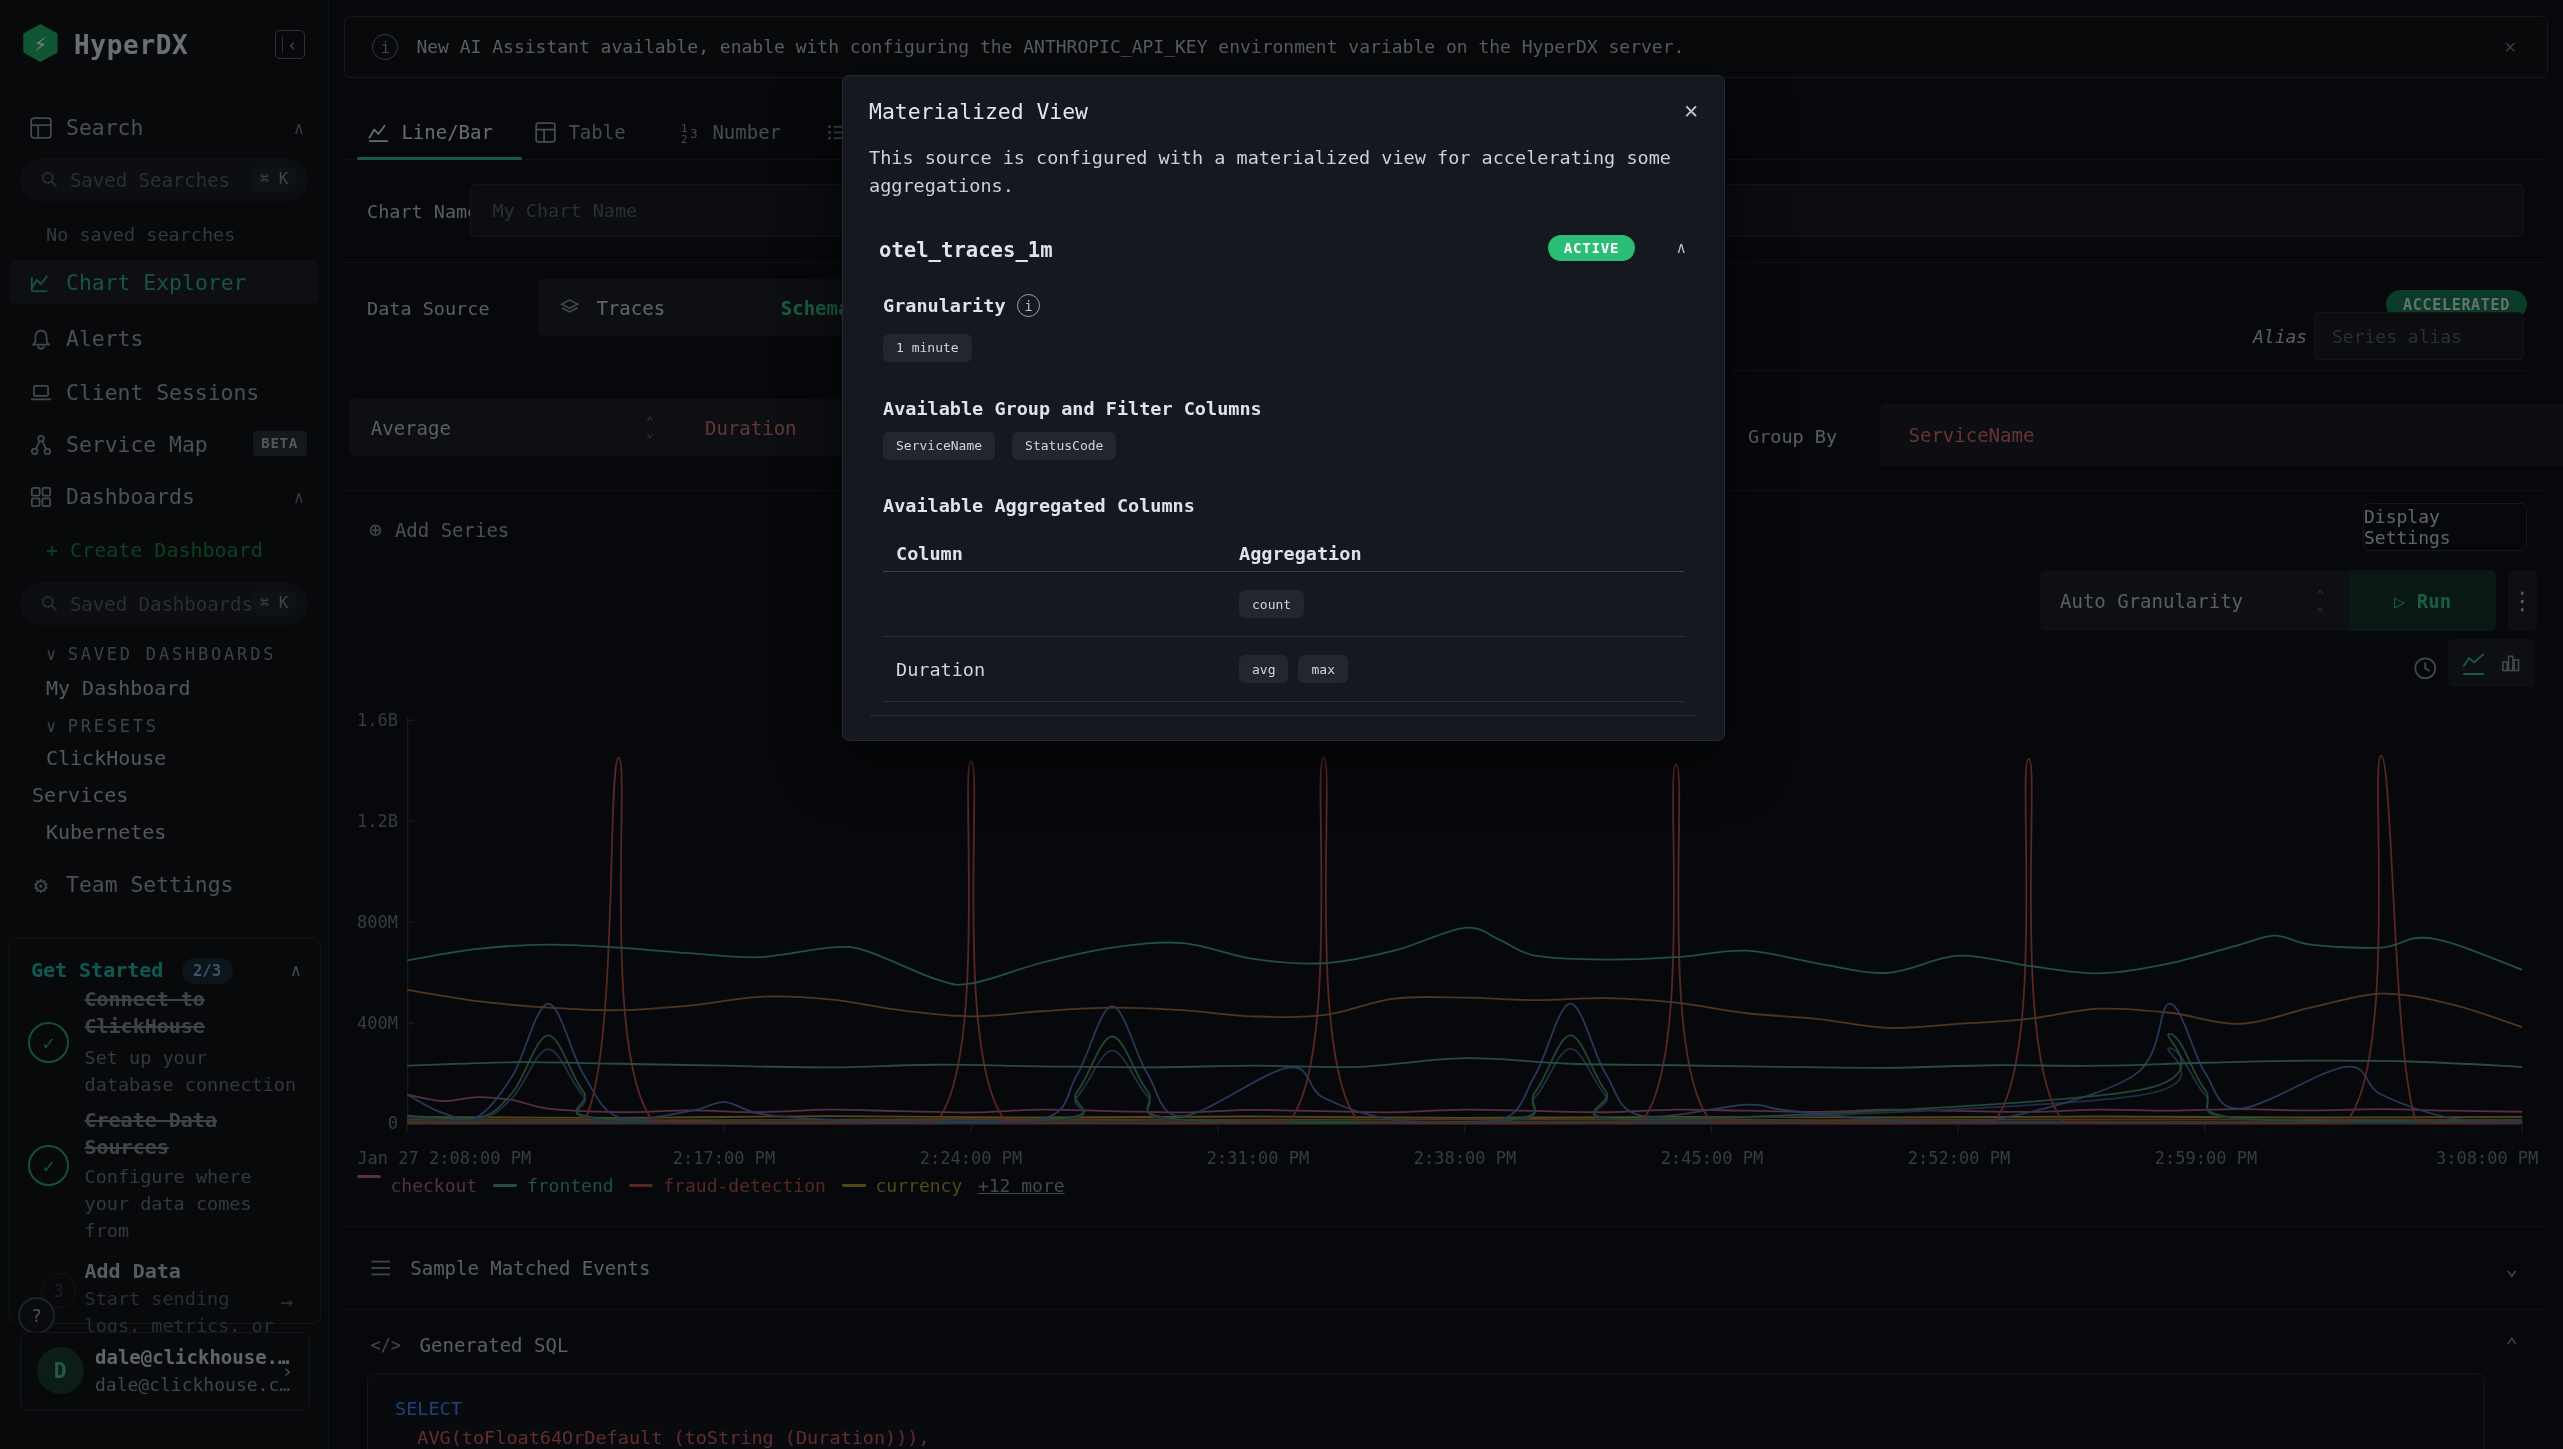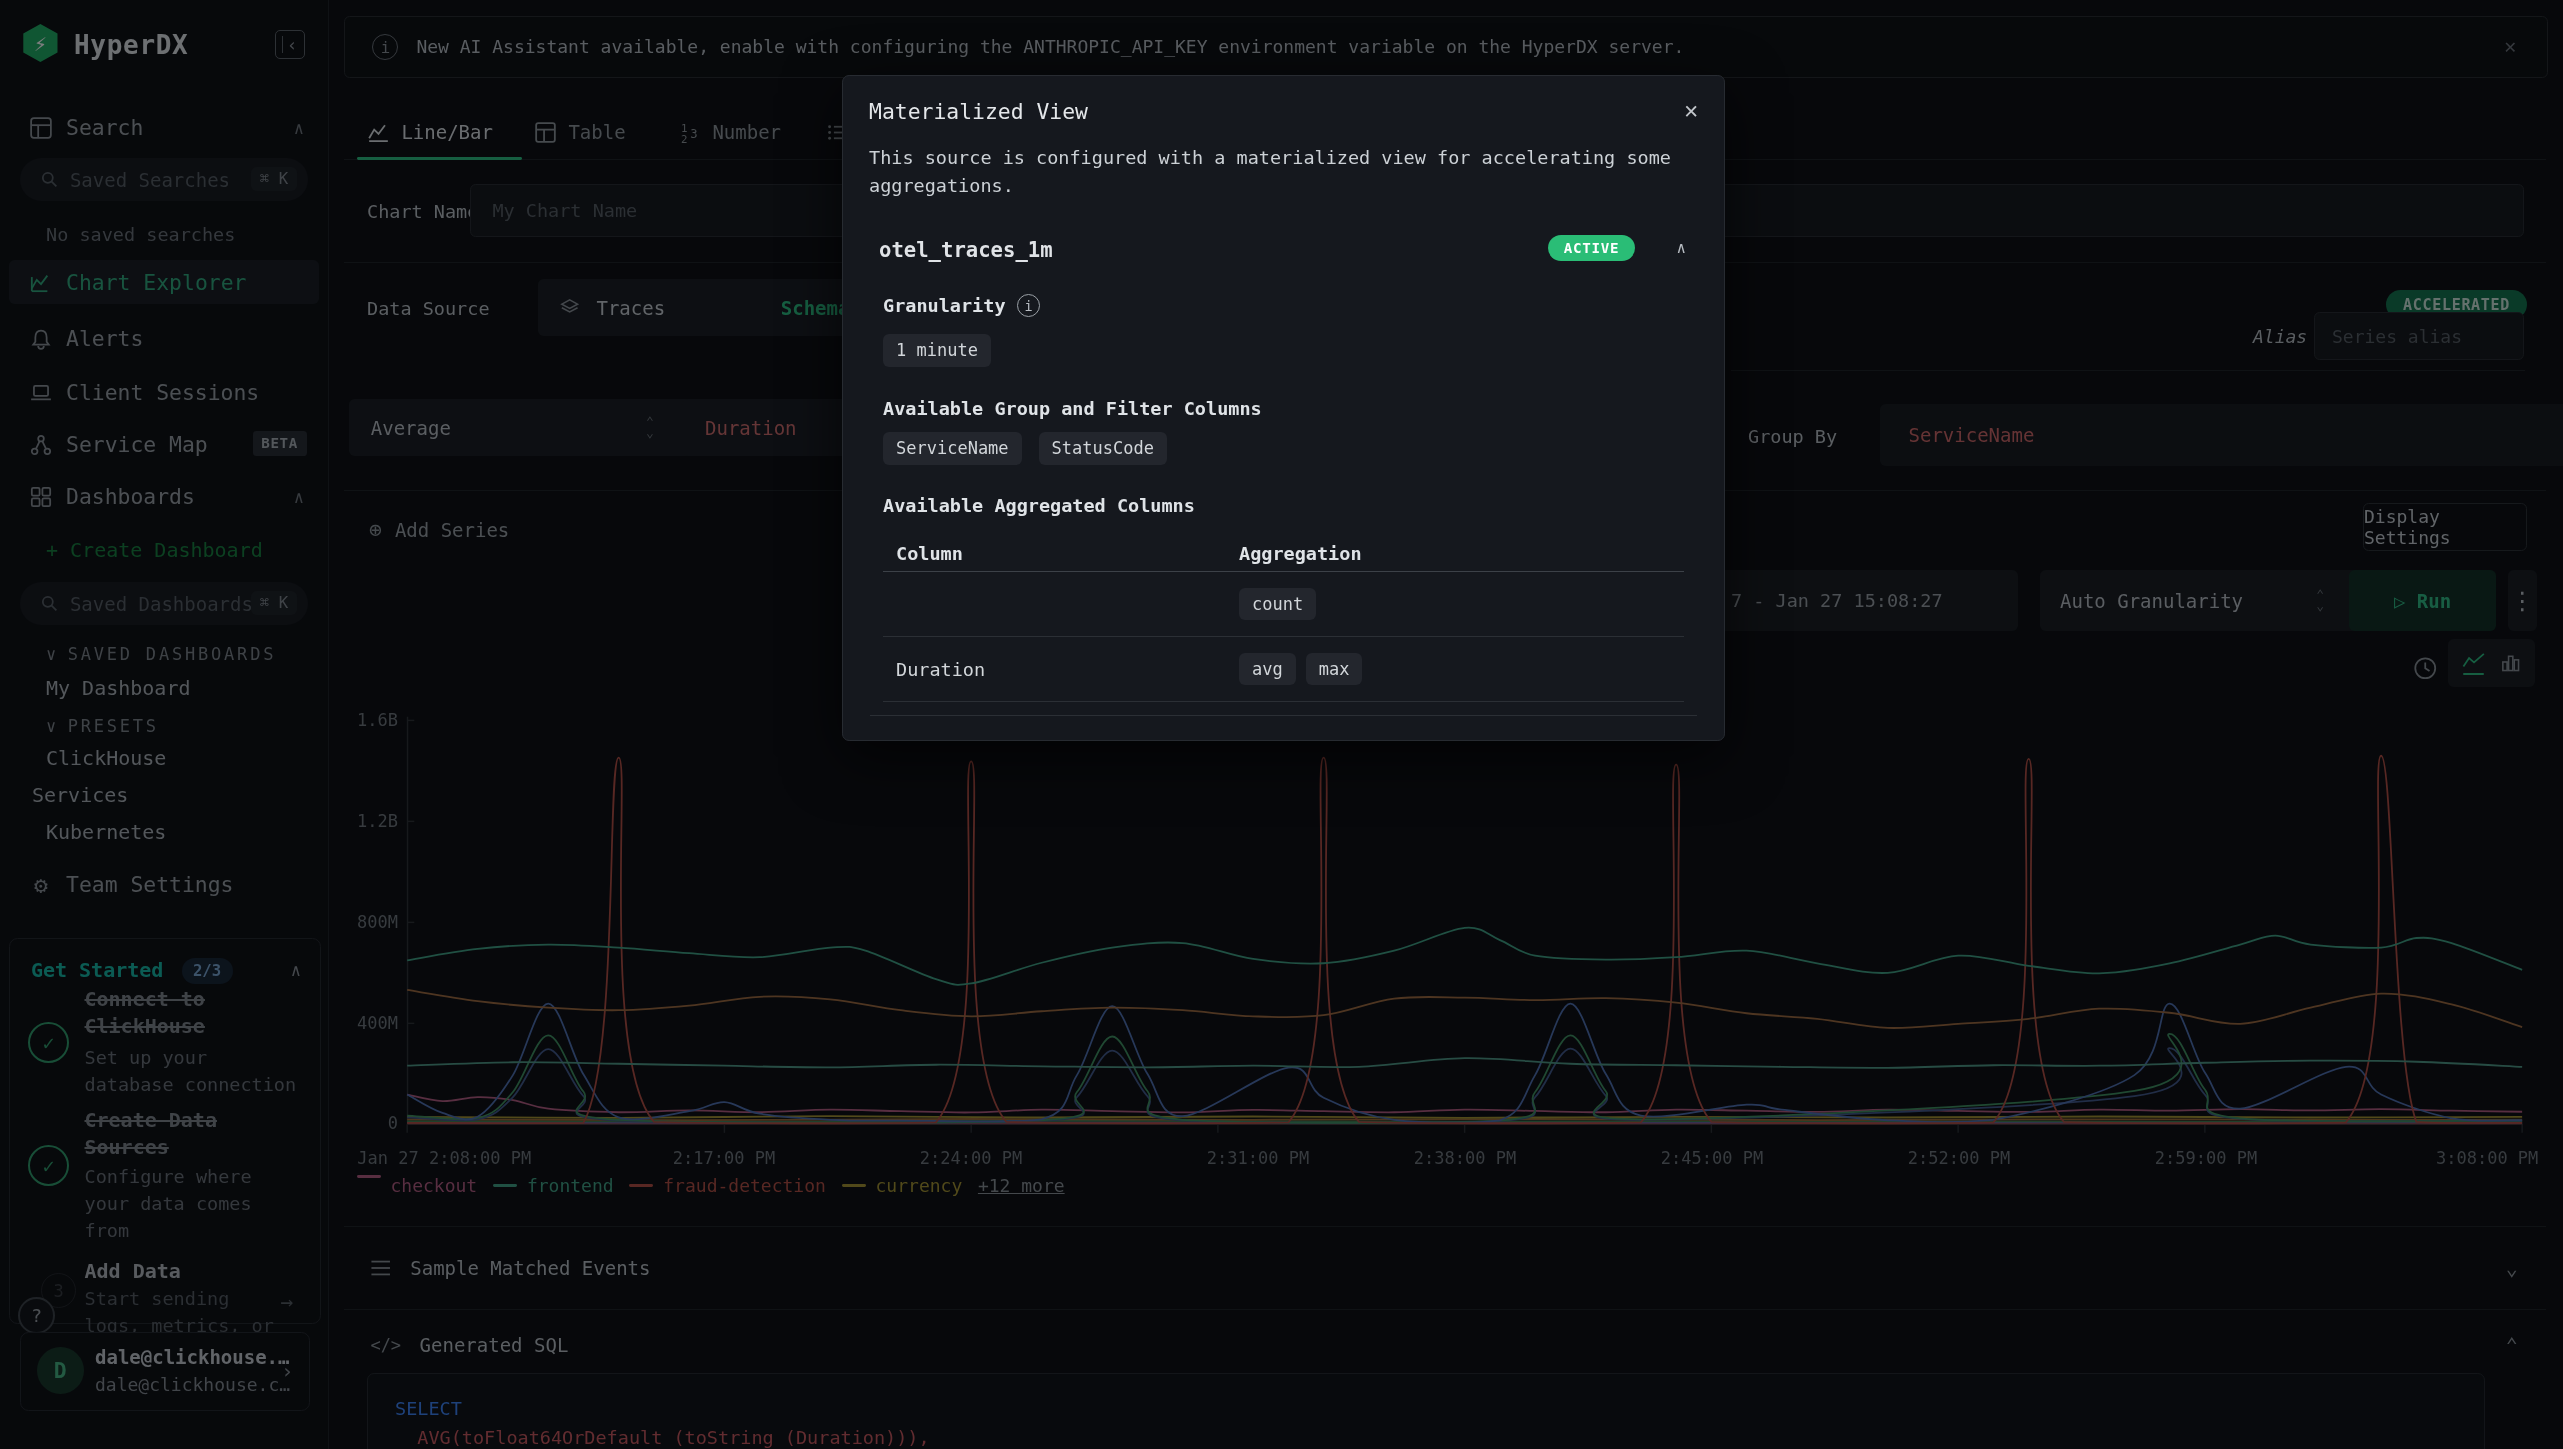--- a/index.html
+++ b/index.html
@@ -93,21 +93,21 @@
   .m-title{position:absolute;left:26px;top:23px;font-size:21.4px;color:#e4e7ea;}
   .m-x{position:absolute;right:26px;top:21.4px;font-size:23px;color:#c2c6cb;}
   .m-desc{position:absolute;left:26px;top:68px;width:829px;font-size:18.5px;line-height:28px;color:#ccd1d6;}
   .m-view{position:absolute;left:36px;top:162px;font-size:20.6px;font-weight:bold;color:#e0e3e7;}
   .m-active{position:absolute;right:89px;top:159px;background:#2abd76;color:#ffffff;font-size:14.2px;font-weight:bold;
       letter-spacing:0.7px;padding:5px 15.7px;border-radius:711px;}
   .m-chev{position:absolute;right:38px;top:162px;color:#b7bcc2;font-size:15.7px;}
   .m-h{position:absolute;left:40px;font-size:18.5px;font-weight:bold;color:#dfe3e7;display:flex;align-items:center;gap:11.4px;}
   .info-c{width:21.4px;height:21.4px;border:1.4px solid #9aa0a6;border-radius:50%;color:#b7bcc2;font-size:13.5px;font-weight:normal;
       display:flex;align-items:center;justify-content:center;}
-  .chip{display:inline-block;background:#23262d;color:#d2d6da;font-size:17px;padding:6.4px 13px;border-radius:6px;}
+  .chip{display:inline-block;background:#23262d;color:#d2d6da;font-size:13px;padding:6.4px 13px;border-radius:6px;}
   .m-table{position:absolute;left:40px;top:459px;width:801px;font-size:18.5px;color:#dfe3e7;}
   .m-th{display:flex;font-weight:bold;height:36px;align-items:center;border-bottom:0.7px solid #3c4148;}
   .m-tr{display:flex;align-items:center;height:64px;border-bottom:0.7px solid #2b2f35;color:#d2d6da;}
   .m-c1{width:356px;padding-left:13px;box-sizing:border-box;}
   .m-c2{flex:1;display:flex;gap:10px;align-items:center;}
   .m-bottom-div{position:absolute;left:27px;right:27px;top:639px;height:0.7px;background:#2b2f35;}
   svg{display:block;}
 </style>
 </head>
 <body>
@@ -349,21 +349,20 @@
     </div>
     <div class="row-div" style="left:16.4px;top:490px;width:2202px;"></div>
 
     <div class="btn-outline" style="left:2035px;top:503px;width:162px;height:46px;">Display Settings</div>
 
     <div style="position:absolute;left:41px;top:517px;display:flex;align-items:center;gap:13px;color:#9aa0a6;font-size:19px;">
       <span style="font-size:21.4px;color:#8a9097;">⊕</span>
       <span>Add Series</span>
     </div>
 
-    <input class="fld" style="left: 1353px; top: 570px; width: 337px; height: 61px; padding: 0px 0px 0px 50px; background: rgb(23, 25, 30); border: none; color: rgb(154, 160, 166);" value="7 - Jan 27 15:08:27">
     <div class="sel" style="left:1712px;top:570px;width:281px;height:61px;padding:0 20px;background:#17191e;">
       <span>Auto Granularity</span>
       <span class="updown">
           <span>⌃</span>
           <span>⌄</span>
         </span>
     </div>
     <div class="run-btn" style="left:2021px;top:570px;width:147px;height:61px;">
       <span>▷</span>
       <span>Run</span>

